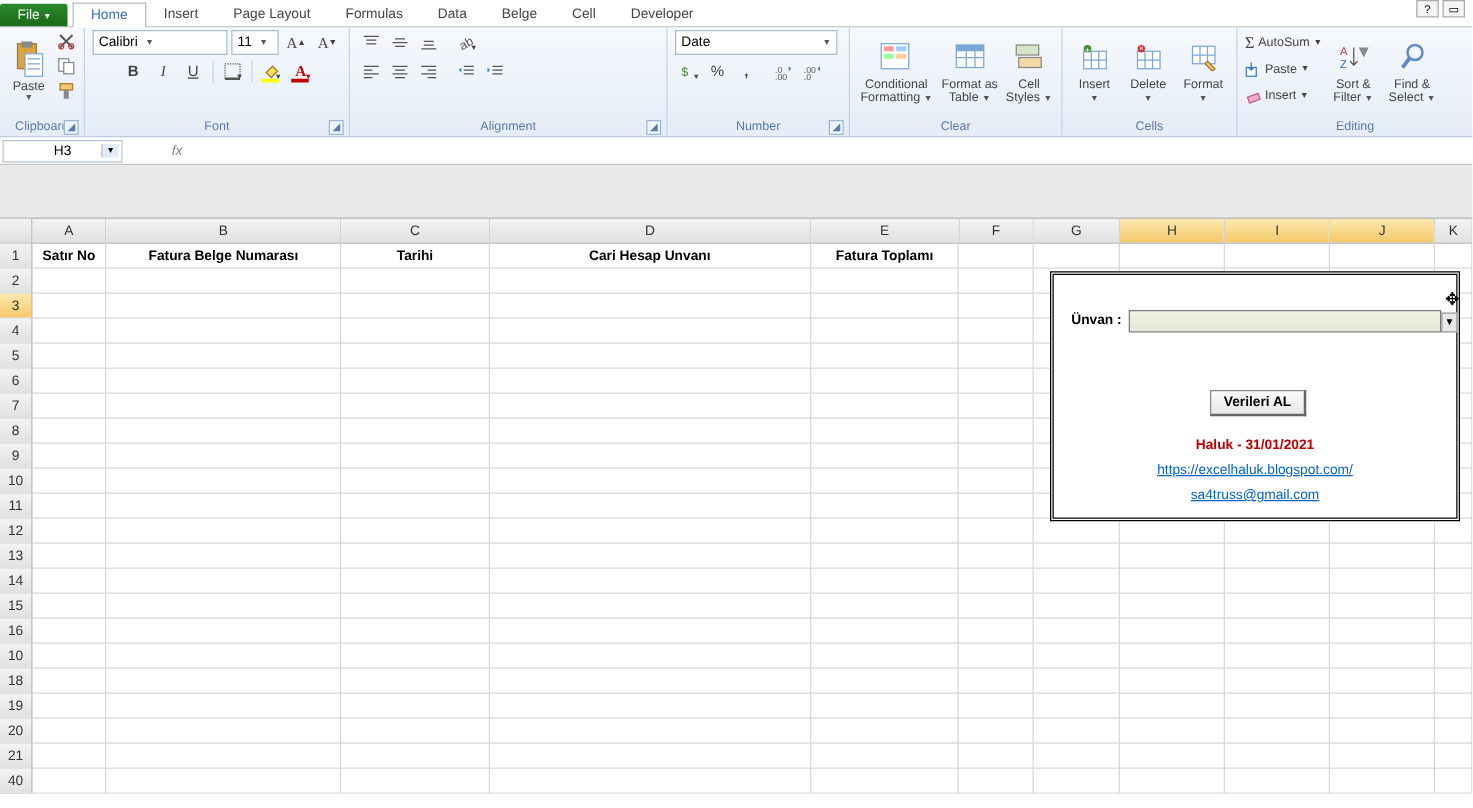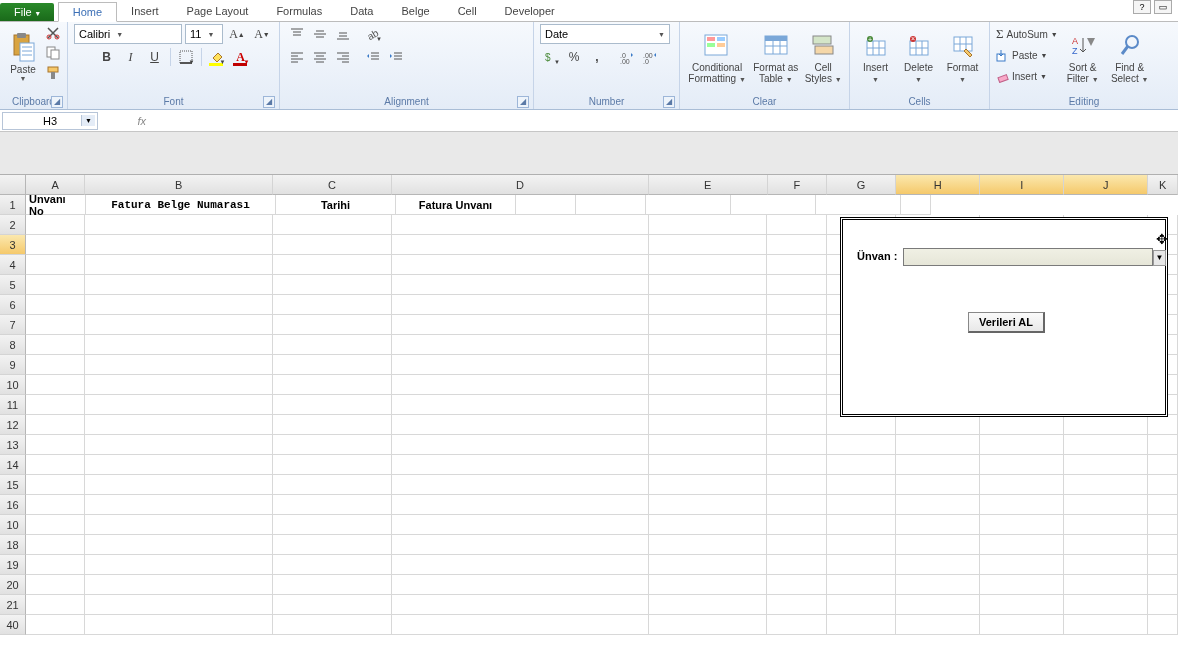--- a/index.html
+++ b/index.html
@@ -494,24 +494,25 @@
         <div class="col-h" style="width: 120px;">E</div>
         <div class="col-h" style="width: 60px;">F</div>
         <div class="col-h" style="width: 70px;">G</div>
         <div class="col-h active" style="width: 85px;">H</div>
         <div class="col-h active" style="width: 85px;">I</div>
         <div class="col-h active" style="width: 85px;">J</div>
         <div class="col-h" style="width: 30px;">K</div>
       </div>
     <div class="cells" id="cells">
         <div class="row">
-          <div class="cell bold center" style="width: 60px;">Unvanı No</div>
-          <div class="cell bold center" style="width: 190px; font-family: Liberation Mono, monospace;">Fatura Belge Numarası</div>
+          <div class="cell bold center" style="width: 60px;">Satır No</div>
+          <div class="cell bold center" style="width: 190px;">Fatura Belge Numarası</div>
           <div class="cell bold center" style="width: 120px;">Tarihi</div>
-          <div class="cell bold center" style="width: 120px;">Fatura Unvanı</div>
+          <div class="cell bold center" style="width: 260px;">Cari Hesap Unvanı</div>
+          <div class="cell bold center" style="width: 120px;">Fatura Toplamı</div>
           <div class="cell" style="width: 60px;"></div>
           <div class="cell" style="width: 70px;"></div>
           <div class="cell" style="width: 85px;"></div>
           <div class="cell" style="width: 85px;"></div>
           <div class="cell" style="width: 85px;"></div>
           <div class="cell" style="width: 30px;"></div>
         </div>
         <div class="row">
           <div class="cell" style="width: 60px;"></div>
           <div class="cell" style="width: 190px;"></div>
@@ -787,17 +788,20 @@
         </div>
         <div class="sel-outline" style="left: 879px; top: 39px; width: 255px; height: 20px;">
           <div class="sel-handle"></div>
         </div>
         <div class="embedded-box" style="left: 814px; top: 22px; width: 328px; height: 200px;">
           <div class="eb-label" style="left: 14px; top: 30px;">Ünvan :</div>
           <div class="eb-input" style="left: 60px; top: 28px; width: 250px;">
             <div class="arr">▼</div>
           </div>
           <div class="eb-btn" style="left: 125px; top: 92px;">Verileri AL</div>
+          <div class="eb-red" style="top: 130px;">Haluk - 31/01/2021</div>
+          <div class="eb-link" style="top: 150px;">https://excelhaluk.blogspot.com/</div>
+          <div class="eb-link" style="top: 170px;">sa4truss@gmail.com</div>
         </div>
         <div class="move-cursor" style="left: 1130px; top: 36px;">✥</div>
       </div>
   </div>
 </div>
 
 </body></html>

